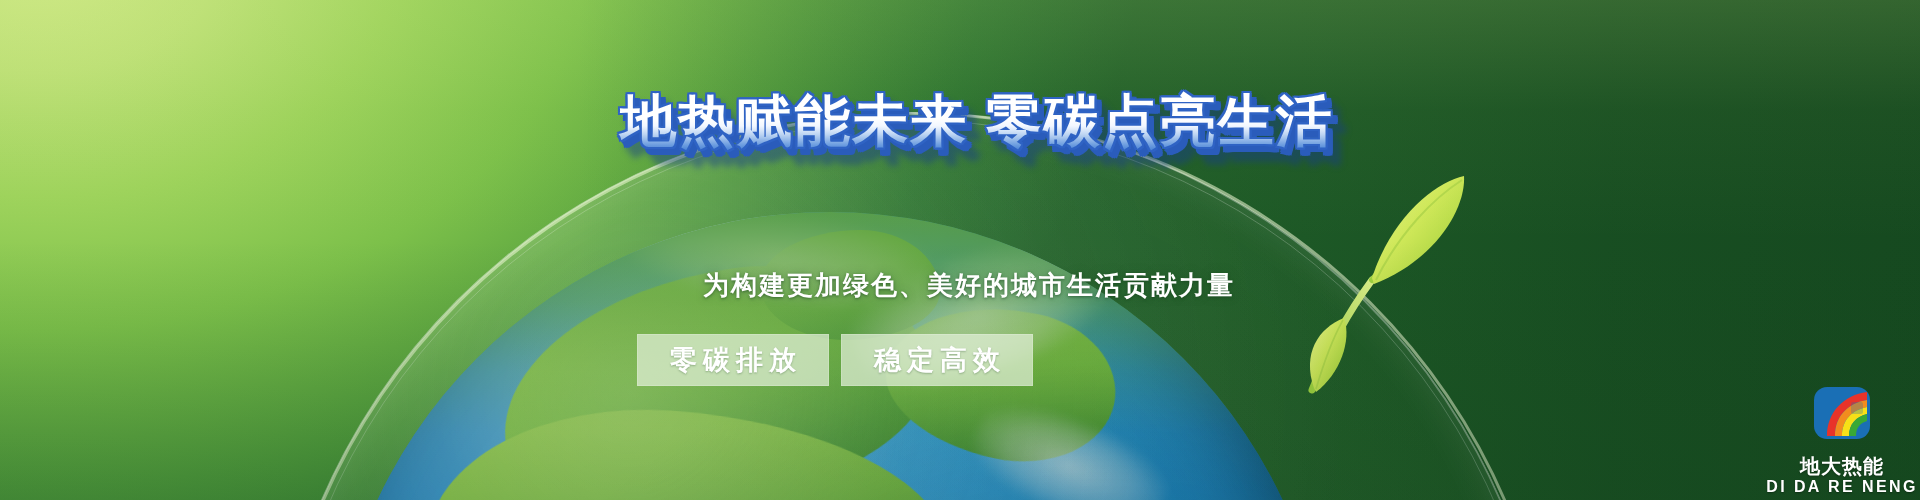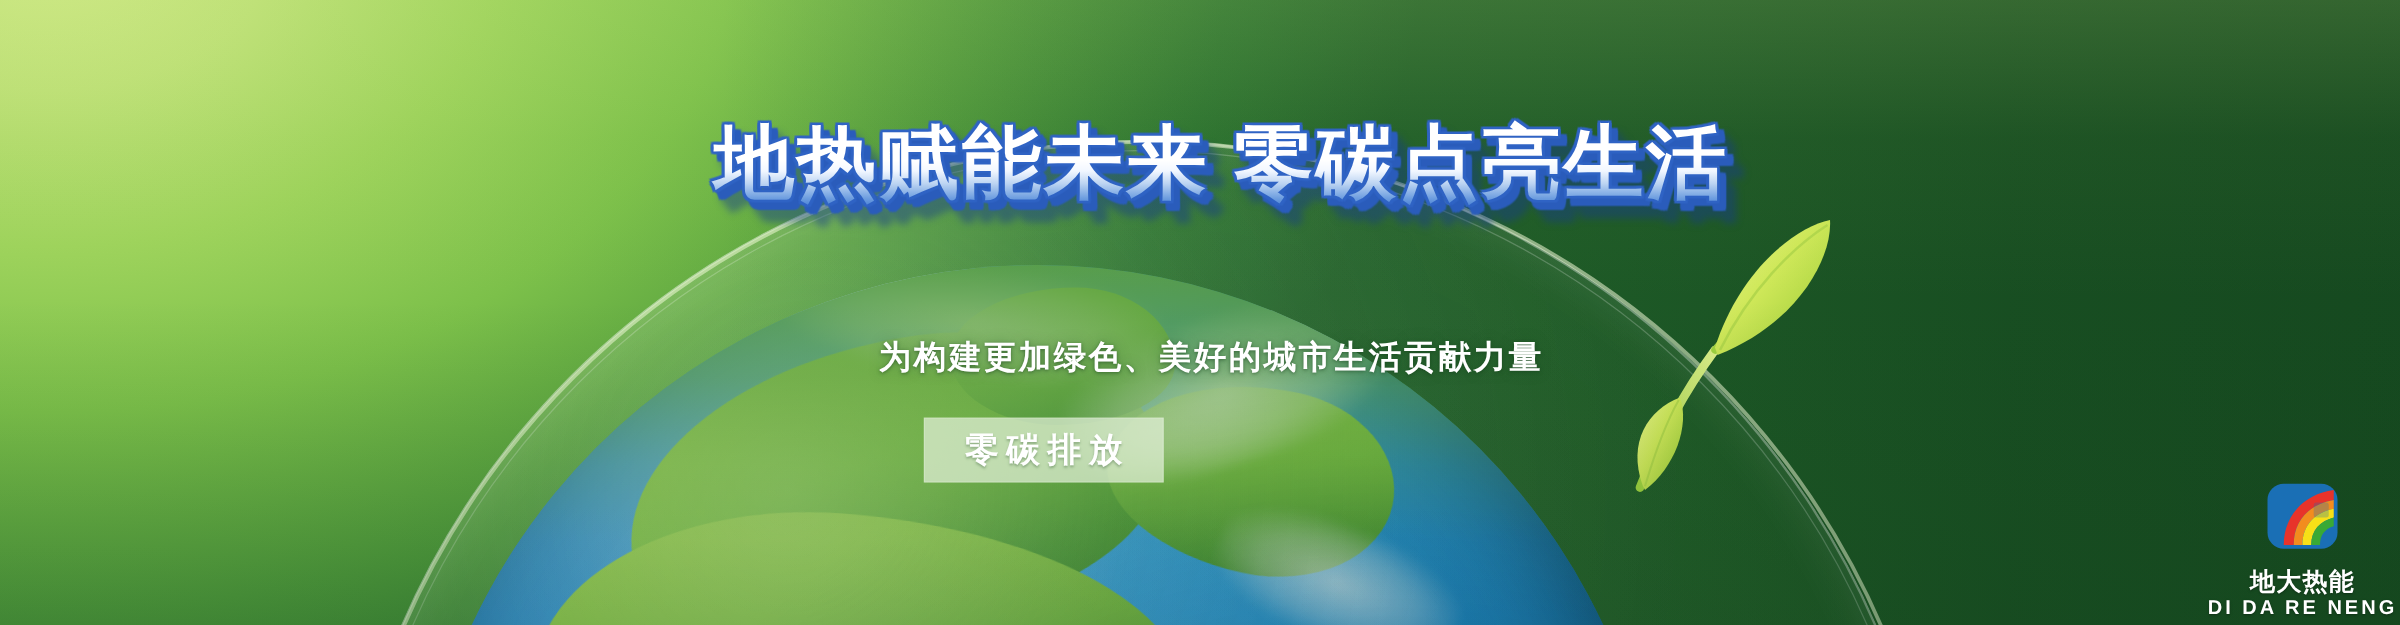--- a/index.html
+++ b/index.html
@@ -166,21 +166,21 @@
     width: 1920px;
     height: 500px;
   }
 
   .headline {
     position: absolute;
     left: 0;
     top: 52px;
     width: 1920px;
     text-align: center;
-    font-size: 64px;
+    font-size: 56px;
     font-weight: 700;
     letter-spacing: 2px;
     line-height: 1.12;
     color: #ffffff;
     background: linear-gradient(180deg,
       #ffffff 0%,
       #ffffff 46%,
       #f2f7ff 58%,
       #bcd4f2 72%,
       #6f9fe0 88%,
@@ -333,20 +333,21 @@
   <div class="bg-top-fade"></div>
 
   <div class="content">
 
     <h1 class="headline">地热赋能未来 零碳点亮生活</h1>
 
     <p class="subtitle">为构建更加绿色、美好的城市生活贡献力量</p>
 
     <div class="badges">
       <div class="badge">零碳排放</div>
+      <div class="badge">稳定高效</div>
     </div>
 
     <div class="logo">
       <svg class="logo-mark" viewBox="0 0 62 58">
         <rect x="3" y="1" width="56" height="52" rx="13" ry="13" fill="#1a6fb5"></rect>
         <path d="M16 50 C16 26, 33 9, 56 6 L56 14 C37 17, 24 30, 24 50 Z" fill="#e8332a"></path>
         <path d="M24 50 C24 30, 37 17, 56 14 L56 21 C41 24, 31 34, 31 50 Z" fill="#f28c1e"></path>
         <path d="M31 50 C31 34, 41 24, 56 21 L56 28 C45 31, 38 38, 38 50 Z" fill="#f7e017"></path>
         <path d="M38 50 C38 38, 45 31, 56 28 L56 35 C49 37, 45 42, 45 50 Z" fill="#39a935"></path>
         <rect x="40" y="16" width="12" height="12" rx="2" fill="#1a6fb5" opacity="0.28"></rect>

